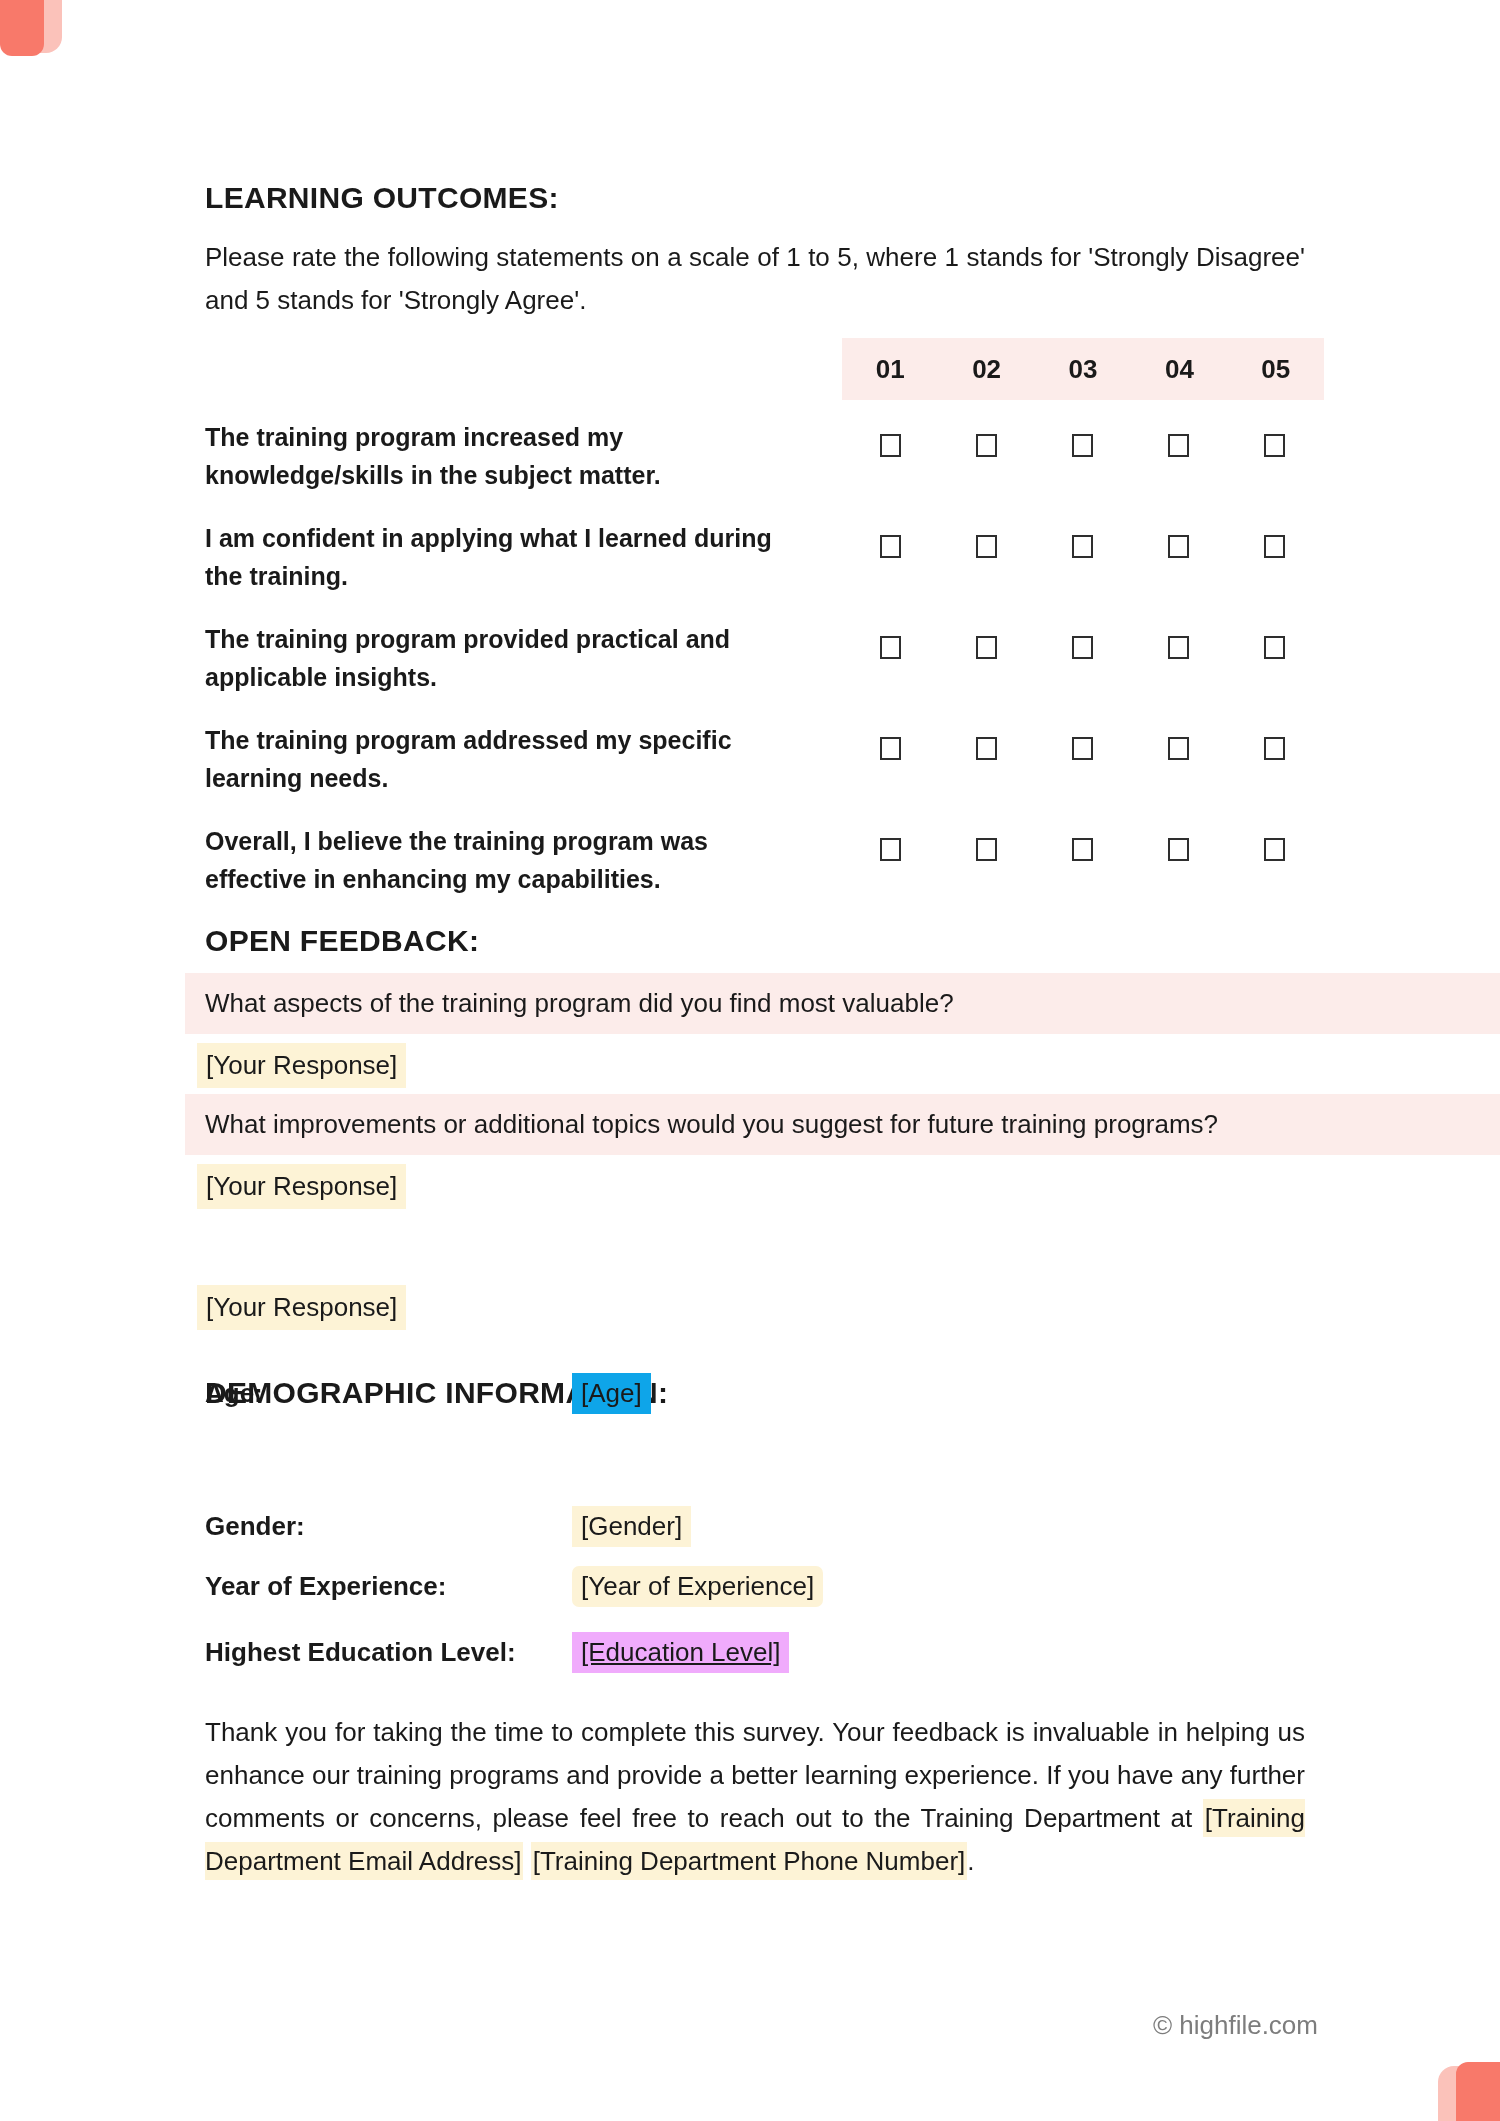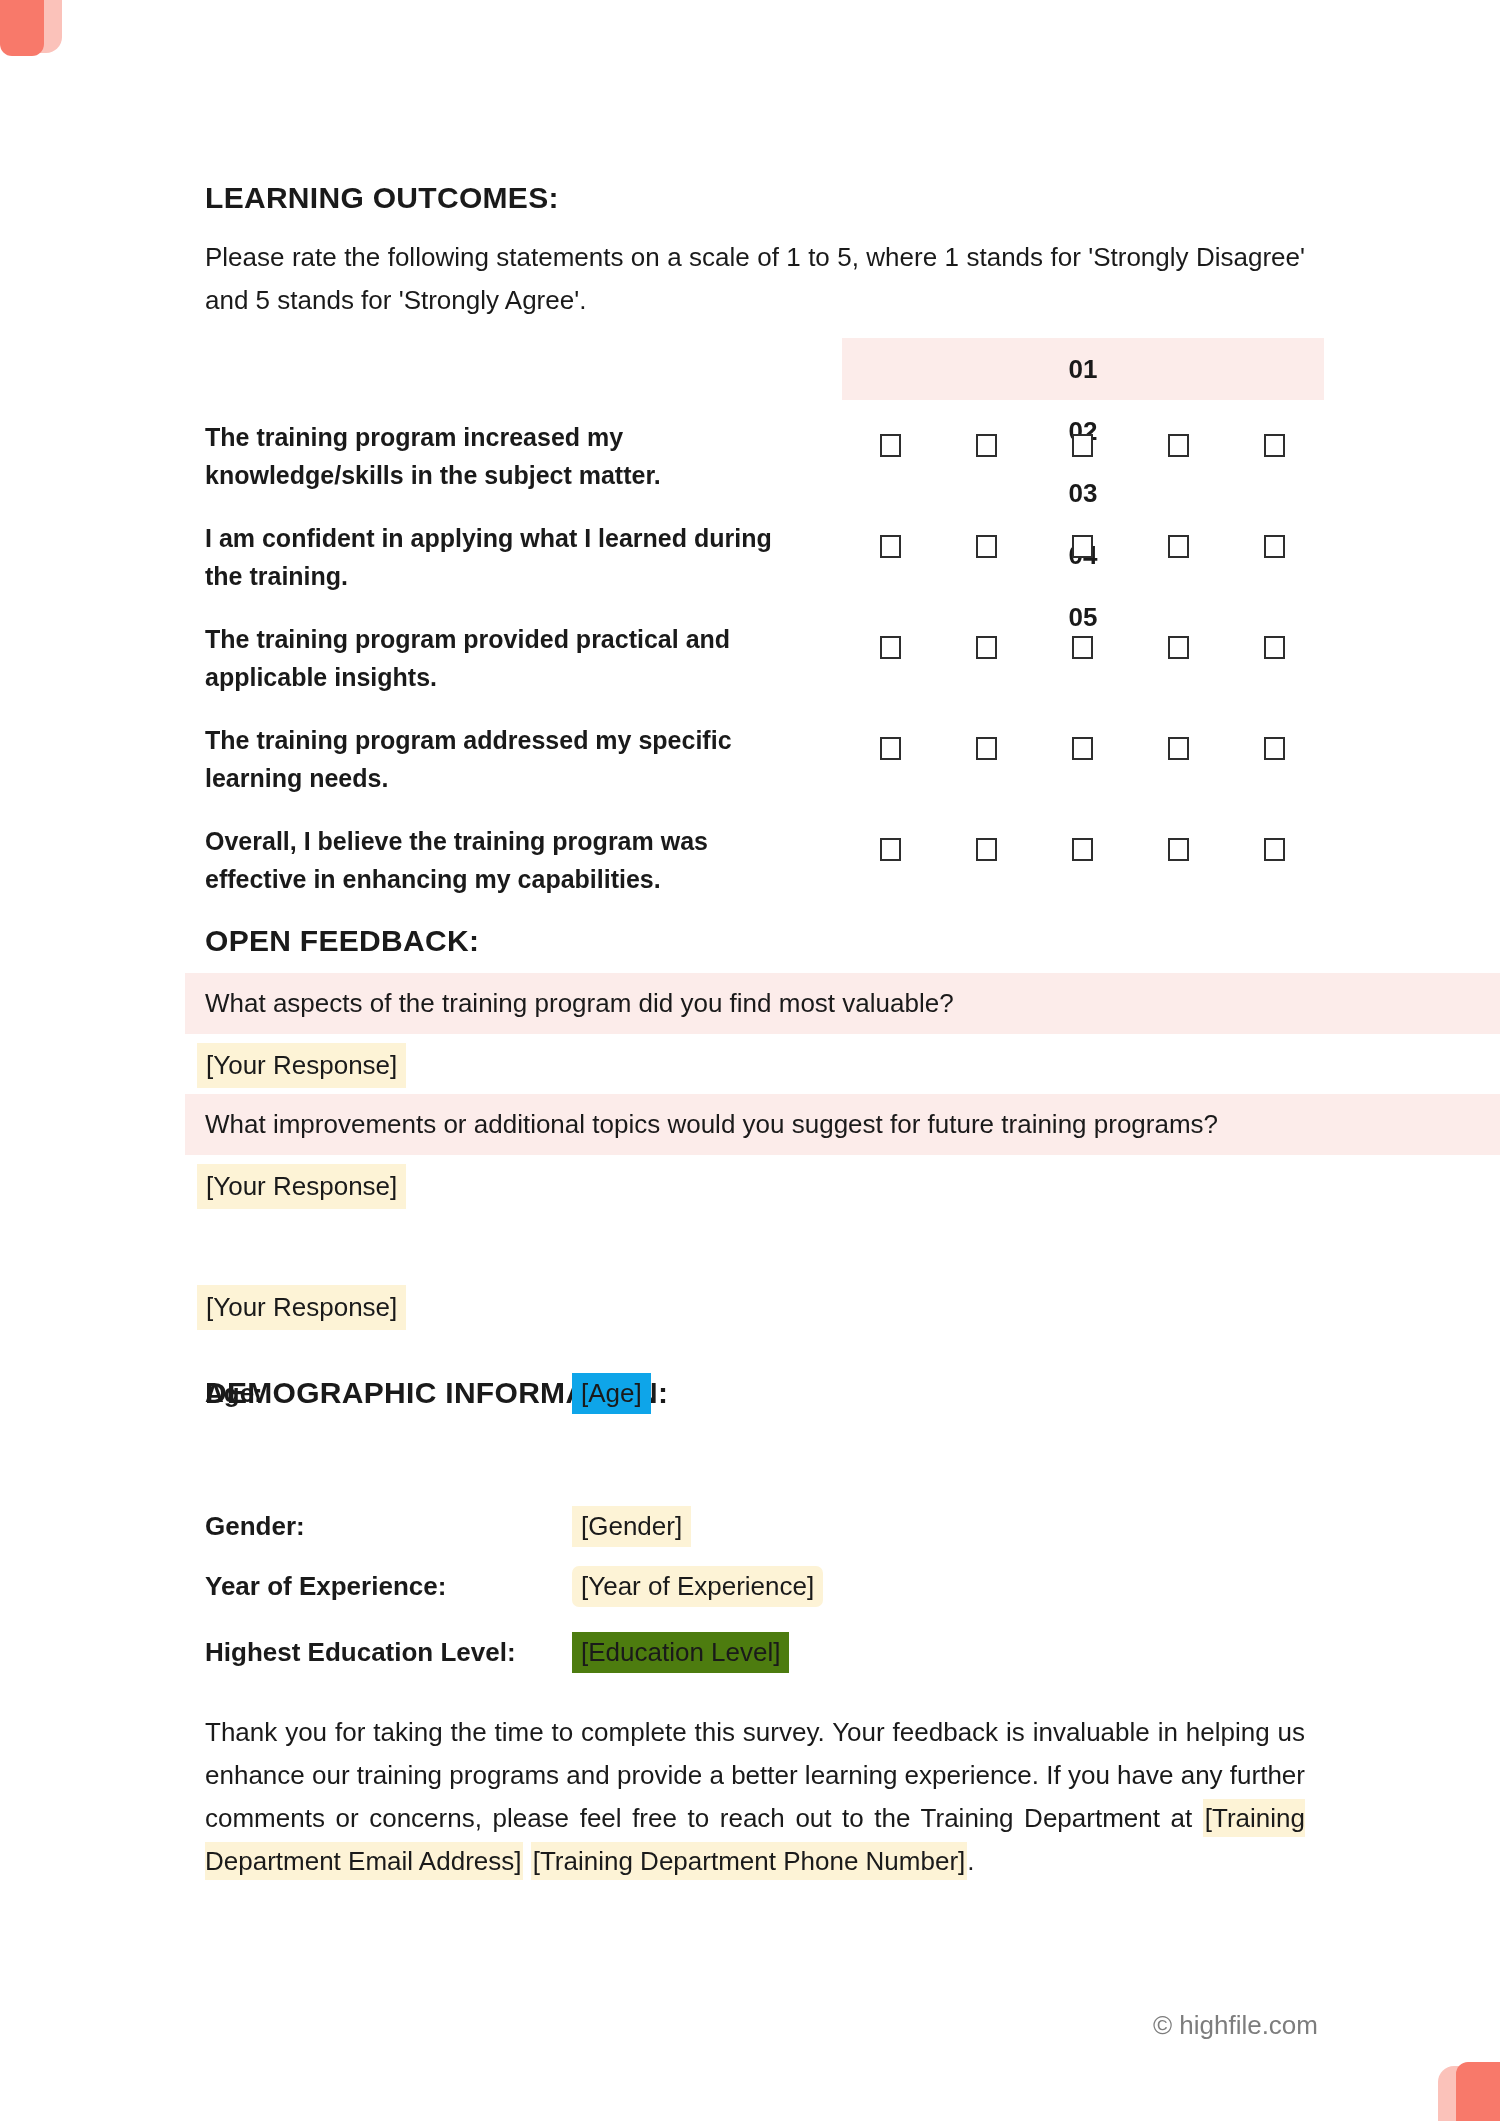--- a/index.html
+++ b/index.html
@@ -41,21 +41,21 @@
 <body>
 
 <div class="page">
 
   <div class="deco deco-tl-light" style="background:#fbc2ba;"></div>
   <div class="deco deco-tl-dark" style="background:#f8796a;"></div>
 
   <div class="abs section-title" style="left:205px;top:180px;">LEARNING OUTCOMES:</div>
   <div class="abs body-text" style="left:205px;top:236px;width:1100px;">Please rate the following statements on a scale of 1 to 5, where 1 stands for 'Strongly Disagree' and 5 stands for 'Strongly Agree'.</div>
 
-  <div class="abs scale-header" style="background:#fcecea;flex-direction:column;">
+  <div class="abs scale-header" style="background:#fcecea;">
     <div class="hcell">01</div>
     <div class="hcell">02</div>
     <div class="hcell">03</div>
     <div class="hcell">04</div>
     <div class="hcell">05</div>
   </div>
 
   <div class="abs lo-row" style="top:418px;">
     <div class="statement">The training program increased my
 knowledge/skills in the subject matter.</div>
@@ -181,21 +181,21 @@
   <div class="abs demo-row" style="top:1506px;">
     <span class="demo-label">Gender:</span>
     <span class="demo-value" style="background:#fdf3d6;">[Gender]</span>
   </div>
   <div class="abs demo-row" style="top:1566px;">
     <span class="demo-label">Year of Experience:</span>
     <span class="demo-value" style="background:#fdf3d6;border-radius:7px;">[Year of Experience]</span>
   </div>
   <div class="abs demo-row" style="top:1624px;margin-top:8px;">
     <span class="demo-label">Highest Education Level:</span>
-    <span class="demo-value" style="background:#4d7c0f;">[Education Level]</span>
+    <span class="demo-value" style="background:#f0abfc;text-decoration:underline;">[Education Level]</span>
   </div>
 
   <p class="abs body-text closing" style="margin:0;"><span>Thank you for taking the time to complete this survey. Your feedback is invaluable in helping us enhance our training programs and provide a better learning experience. If you have any further comments or concerns, please feel free to reach out to the Training Department at </span><span class="hl" style="background:#fdf3d6;">[Training Department Email Address]</span><span> </span><span class="hl" style="background:#fdf3d6;">[Training Department Phone Number]</span><span>.</span></p>
 
   <div class="abs footer">© highfile.com</div>
 
   <div class="deco deco-br-light" style="background:#fbc2ba;"></div>
   <div class="deco deco-br-dark" style="background:#f8796a;"></div>
 
 </div>

